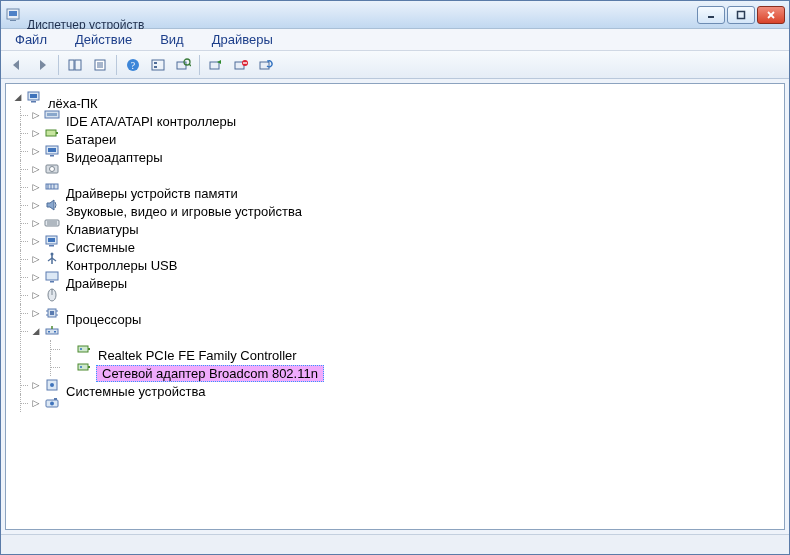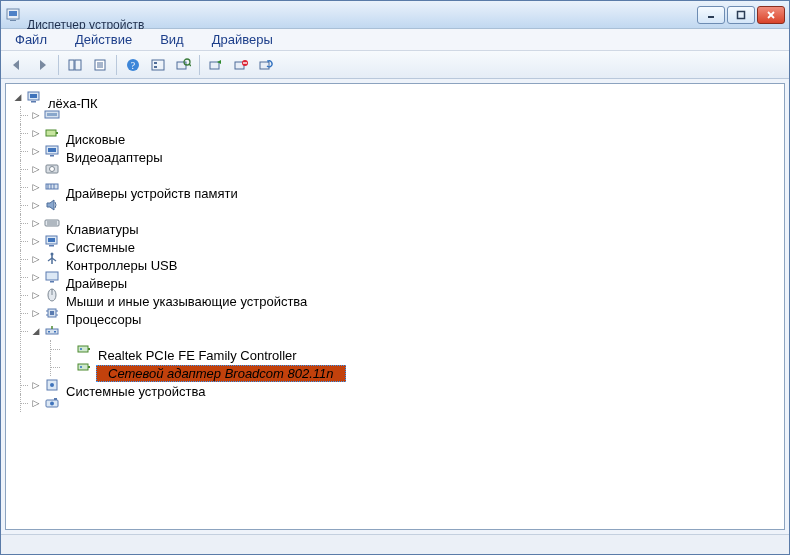--- a/index.html
+++ b/index.html
@@ -153,24 +153,23 @@
     align-items: center;
     justify-content: center;
   }
   .node-label {
     padding: 0 2px;
     color: #000;
     font-size: 13px;
     margin-top: 12px;
   }
   .node-label.selected {
-    background: #c2410c;
+    background: #f0abfc;
     border: 1px dotted #3399ff;
-    padding: 0 11px;
-    font-style: italic;
+    padding: 0 5px;
   }
   
   .lvl0 .node-row { padding-left: 6px; }
   .lvl1 > .node-row { padding-left: 24px; }
   .lvl2 > .node-row { padding-left: 56px; }
   
   li.lvl1 > .node-row::before {
     content: "";
     position: absolute;
     left: 14px; top: 9px;
@@ -330,32 +329,33 @@
             <ul>
               <li class="node lvl1">
                 <div class="node-row">
                   <span class="expander ">▷</span>
                   <span class="node-icon">
                     <svg width="16" height="16" viewBox="0 0 16 16">
                       <rect x="1" y="4" width="14" height="7" fill="#d7e2ef" stroke="#5a7bb0"></rect>
                       <rect x="3" y="6" width="10" height="3" fill="#89a7cc"></rect>
                     </svg>
                   </span>
+                  <span class="node-label">IDE ATA/ATAPI контроллеры</span>
                 </div>
               </li>
               <li class="node lvl1">
                 <div class="node-row">
                   <span class="expander ">▷</span>
                   <span class="node-icon">
                     <svg width="16" height="16" viewBox="0 0 16 16">
                       <rect x="2" y="5" width="10" height="6" fill="#c7e59f" stroke="#4c8a2f"></rect>
                       <rect x="12" y="7" width="2" height="2" fill="#4c8a2f"></rect>
                     </svg>
                   </span>
-                  <span class="node-label">Дисковые</span>
+                  <span class="node-label">Батареи</span>
                 </div>
               </li>
               <li class="node lvl1">
                 <div class="node-row">
                   <span class="expander ">▷</span>
                   <span class="node-icon">
                     <svg width="16" height="16" viewBox="0 0 16 16">
                       <rect x="2" y="3" width="12" height="8" fill="#dce8f5" stroke="#5a7bb0"></rect>
                       <rect x="4" y="5" width="8" height="4" fill="#3f73bb"></rect>
                       <rect x="6" y="12" width="4" height="1.5" fill="#5a7bb0"></rect>
@@ -391,20 +391,21 @@
               </li>
               <li class="node lvl1">
                 <div class="node-row">
                   <span class="expander ">▷</span>
                   <span class="node-icon">
                     <svg width="16" height="16" viewBox="0 0 16 16">
                       <path d="M3 6 h3 l4 -3 v10 l-4 -3 h-3 z" fill="#8aa8cf" stroke="#4d6d99"></path>
                       <path d="M11 5 q2 3 0 6" fill="none" stroke="#4d6d99"></path>
                     </svg>
                   </span>
+                  <span class="node-label">Звуковые, видео и игровые устройства</span>
                 </div>
               </li>
               <li class="node lvl1">
                 <div class="node-row">
                   <span class="expander ">▷</span>
                   <span class="node-icon">
                     <svg width="16" height="16" viewBox="0 0 16 16">
                       <rect x="1" y="5" width="14" height="6" rx="1" fill="#e3e8ee" stroke="#7d8893"></rect>
                       <line x1="3" y1="7" x2="13" y2="7" stroke="#7d8893"></line>
                       <line x1="3" y1="9" x2="13" y2="9" stroke="#7d8893"></line>
@@ -454,21 +455,20 @@
               </li>
               <li class="node lvl1">
                 <div class="node-row">
                   <span class="expander ">▷</span>
                   <span class="node-icon">
                     <svg width="16" height="16" viewBox="0 0 16 16">
                       <ellipse cx="8" cy="8" rx="4" ry="6" fill="#e3e8ee" stroke="#7d8893"></ellipse>
                       <line x1="8" y1="2" x2="8" y2="8" stroke="#7d8893"></line>
                     </svg>
                   </span>
-                  <span class="node-label">Мыши и иные указывающие устройства</span>
                 </div>
               </li>
               <li class="node lvl1">
                 <div class="node-row">
                   <span class="expander ">▷</span>
                   <span class="node-icon">
                     <svg width="16" height="16" viewBox="0 0 16 16">
                       <rect x="4" y="4" width="8" height="8" fill="#d7e2ef" stroke="#5a7bb0"></rect>
                       <rect x="6" y="6" width="4" height="4" fill="#5a7bb0"></rect>
                       <line x1="2" y1="6" x2="4" y2="6" stroke="#5a7bb0"></line>

